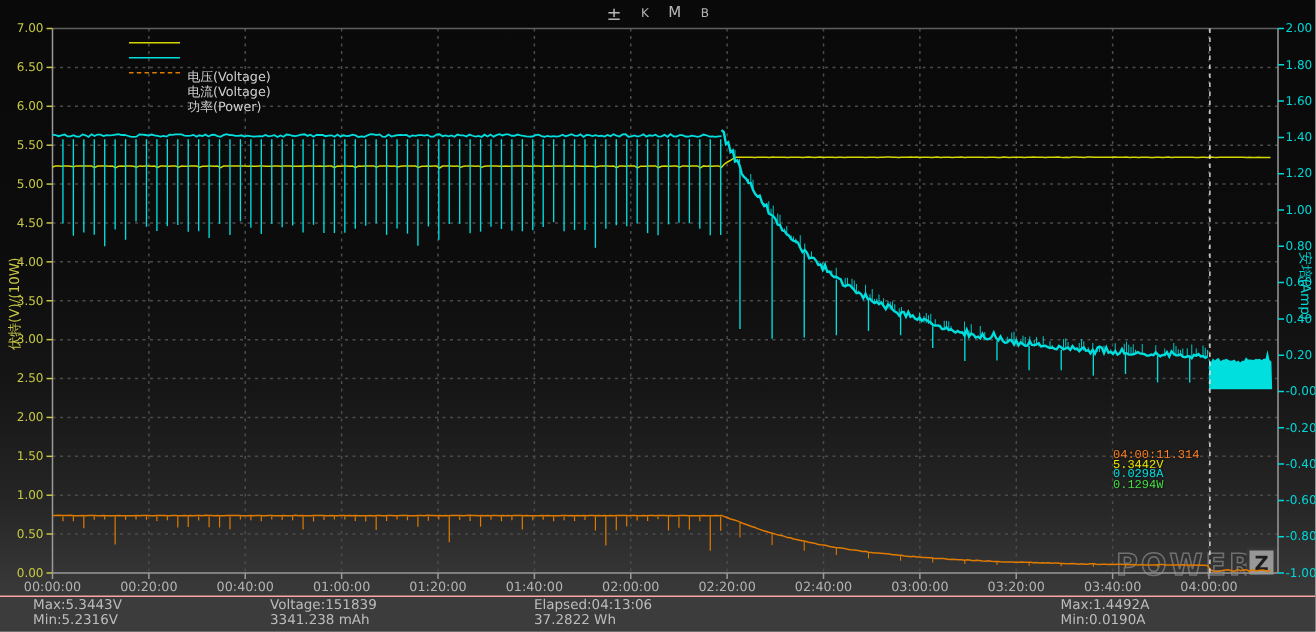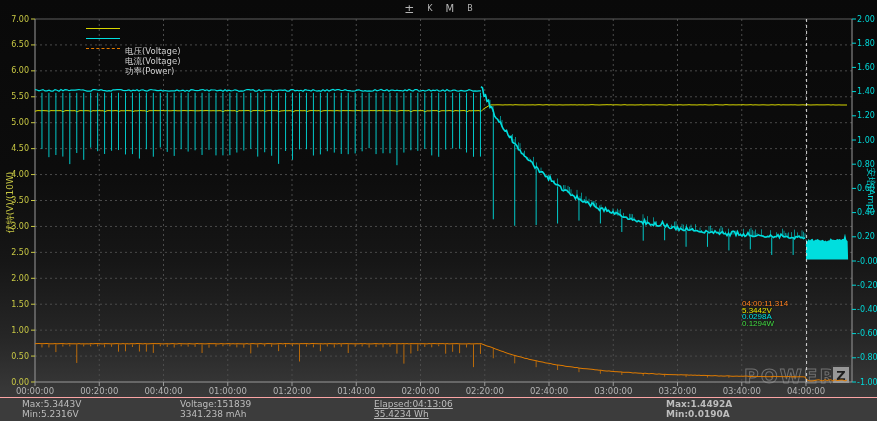--- a/index.html
+++ b/index.html
@@ -13,24 +13,24 @@
   .tbtn{color:#b5b5b5;background:none;border:none;padding:0 2px;cursor:pointer;line-height:14px;font-family:"DejaVu Sans",sans-serif;}
   .tbtn.big{font-size:12px;} .tbtn.mid{font-size:10px;} .tbtn.small{font-size:8px;}
   svg{position:absolute;top:0;left:0;z-index:1;}
   .legend{position:absolute;left:86px;top:23px;z-index:5;}
   .lrow{display:flex;align-items:center;height:10px;}
   .lswatch{display:inline-block;width:34px;height:0;border-top:1px solid #fff;margin-right:5px;}
   .llabel{font-size:8.5px;color:#cfcfcf;white-space:nowrap;margin-top:48px;}
   .ytitle{position:absolute;width:140px;text-align:center;font-size:9px;white-space:nowrap;z-index:5;}
   .ytitle.left{left:-60px;top:196px;transform:rotate(-90deg);}
   .ytitle.right{left:800px;top:184px;transform:rotate(90deg);}
-  .tooltip{position:absolute;left:742px;top:301px;z-index:5;font-family:Liberation Sans, sans-serif;font-size:8px;line-height:6.6px;text-shadow:0 0 2px #000;}
+  .tooltip{position:absolute;left:742px;top:301px;z-index:5;font-family:Liberation Mono, monospace;font-size:8px;line-height:6.6px;text-shadow:0 0 2px #000;}
   .statusbar{position:absolute;left:0;top:397px;width:877px;height:24px;background:#3c3c3c;border-top:1px solid #fca5a5;z-index:6;font-size:9px;color:#bdbdbd;}
   .scol{position:absolute;top:2px;line-height:9.5px;white-space:nowrap;}
-  .scol.c0{left:22px;} .scol.c1{left:180px;} .scol.c2{left:374px;text-decoration:underline;} .scol.c3{left:666px;font-weight:bold;}
+  .scol.c0{left:22px;} .scol.c1{left:180px;} .scol.c2{left:356px;} .scol.c3{left:707px;}
 </style>
 </head>
 <body>
 
 <div class="toolbar">
   <button class="tbtn big">±</button>
   <button class="tbtn small">K</button>
   <button class="tbtn mid">M</button>
   <button class="tbtn small">B</button>
 </div>
@@ -368,19 +368,19 @@
   <div class="scol c0">
     <div>Max:5.3443V</div>
     <div>Min:5.2316V</div>
   </div>
   <div class="scol c1">
     <div>Voltage:151839</div>
     <div>3341.238 mAh</div>
   </div>
   <div class="scol c2">
     <div>Elapsed:04:13:06</div>
-    <div>35.4234 Wh</div>
+    <div>37.2822 Wh</div>
   </div>
   <div class="scol c3">
     <div>Max:1.4492A</div>
     <div>Min:0.0190A</div>
   </div>
 </div>
 
 </body></html>

